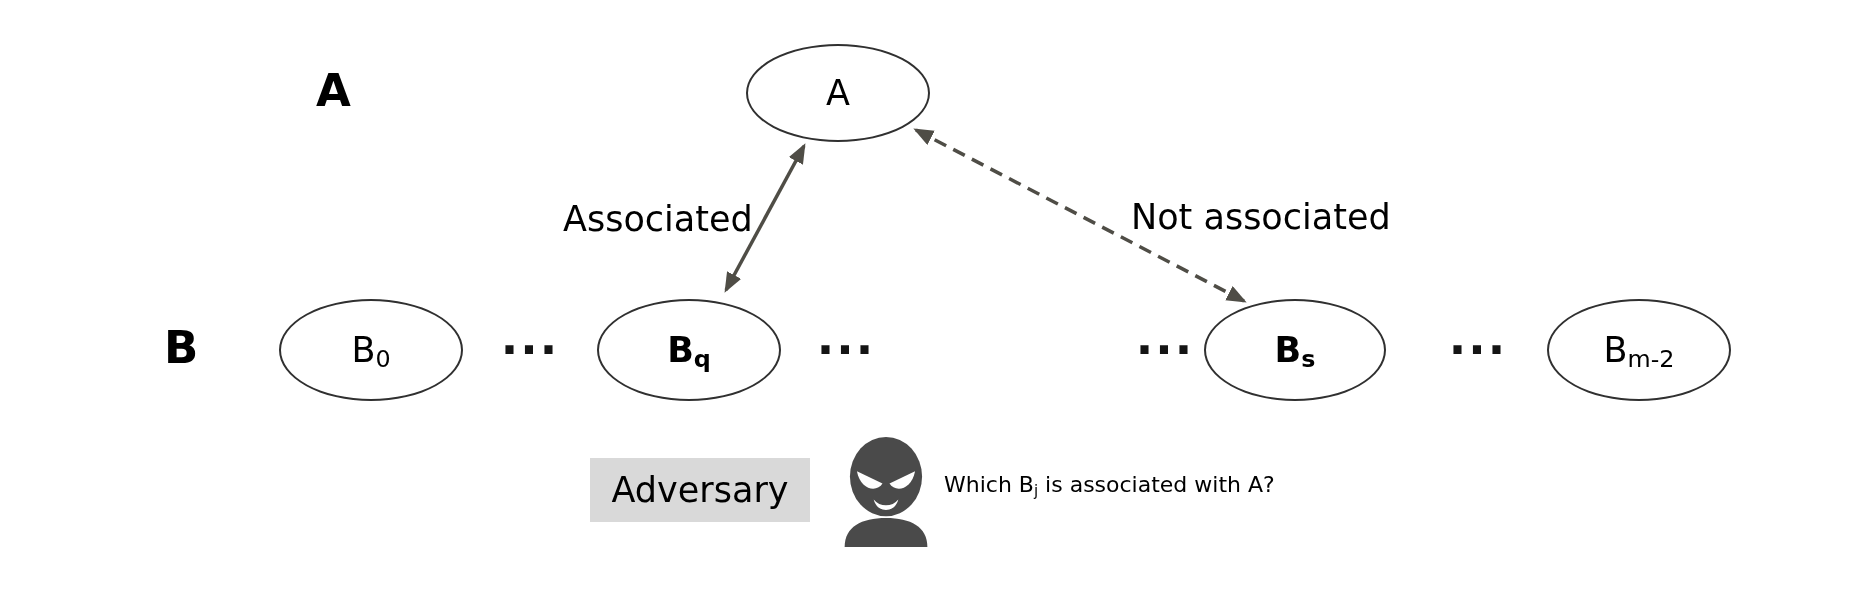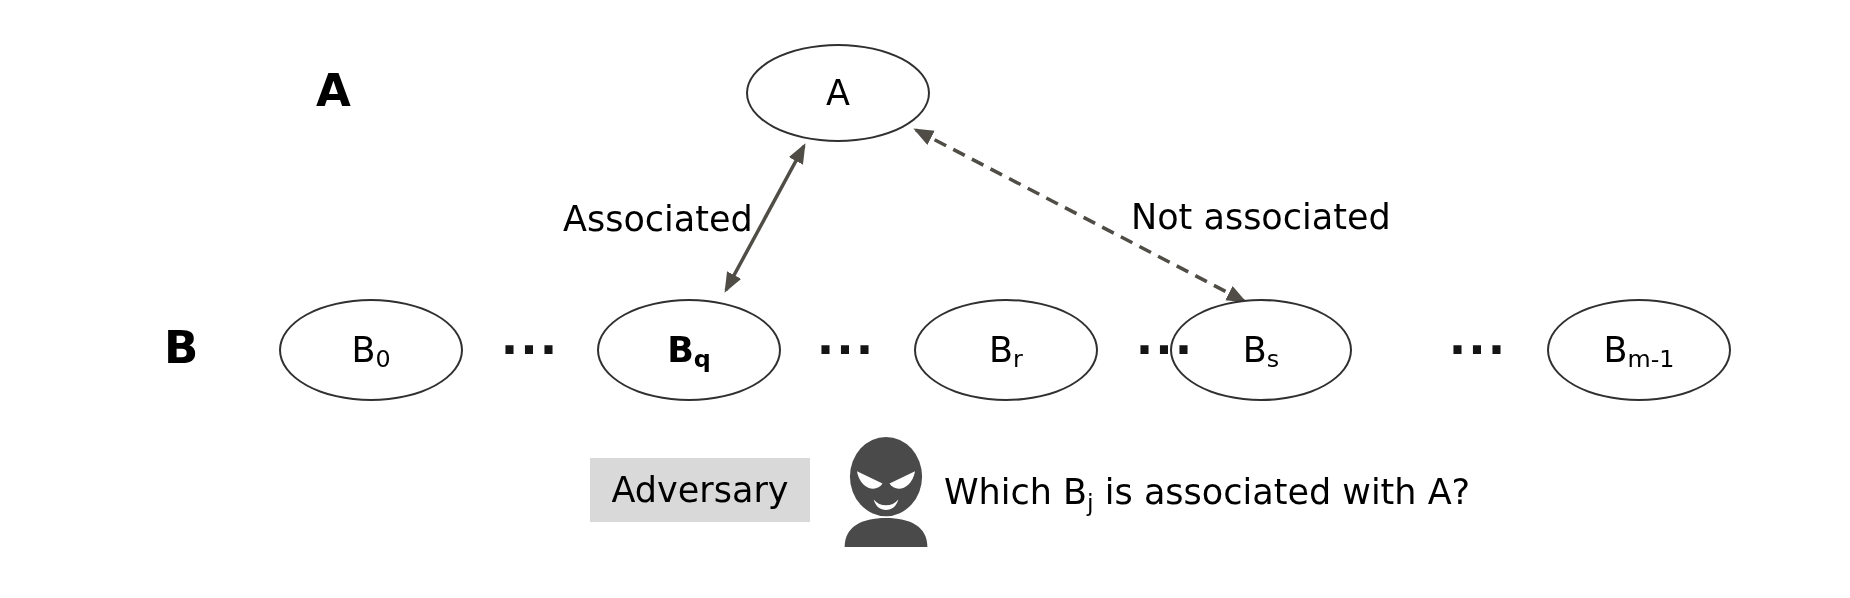--- a/index.html
+++ b/index.html
@@ -90,21 +90,21 @@
   .adversary-icon {
     position: absolute;
     left: 842px; top: 436px;
     width: 88px; height: 111px;
   }
   .adversary-icon .mask-fill { fill: var(--adversary-icon, #4a4a4a); }
   .adversary-icon .mask-white { fill: #ffffff; }
   .question {
     position: absolute;
     left: 944px; top: 473px;
-    font-size: 35px;
+    font-size: 22px;
     line-height: 1.1;
     color: var(--text, #000);
     white-space: nowrap;
   }
   .question sub {
     font-size: 0.68em;
     line-height: 0;
     vertical-align: -0.28em;
   }
 </style>
@@ -132,28 +132,25 @@
   <div class="node" style="left:746px; top:44px; width:184px; height:98px;">
     <span class="node-label">A</span>
   </div>
 
   <div class="node" style="left:279px; top:299px; width:184px; height:102px;text-align:right;">
     <span class="node-label"><span>B</span><sub>0</sub></span>
   </div>
   <div class="node" style="left:597px; top:299px; width:184px; height:102px;font-weight:bold;">
     <span class="node-label"><span>B</span><sub>q</sub></span>
   </div>
-  <div class="node" style="left:914px; top:299px; width:184px; height:102px;">
-    <span class="node-label"><span>B</span><sub>r</sub></span>
-  </div>
-  <div class="node" style="left:1170px; top:299px; width:182px; height:102px;">
+  <div class="node" style="left:1204px; top:299px; width:182px; height:102px;font-weight:bold;">
     <span class="node-label"><span>B</span><sub>s</sub></span>
   </div>
   <div class="node" style="left:1547px; top:299px; width:184px; height:102px;">
-    <span class="node-label"><span>B</span><sub>m-1</sub></span>
+    <span class="node-label"><span>B</span><sub>m-2</sub></span>
   </div>
 
   <div class="dots" style="left:498px; top:329px;">···</div>
   <div class="dots" style="left:814px; top:329px;">···</div>
   <div class="dots" style="left:1133px; top:329px;">···</div>
   <div class="dots" style="left:1446px; top:329px;">···</div>
 
   <div class="edge-label" style="left:563px; top:200px;">Associated</div>
   <div class="edge-label" style="left:1131px; top:198px;">Not associated</div>
 

